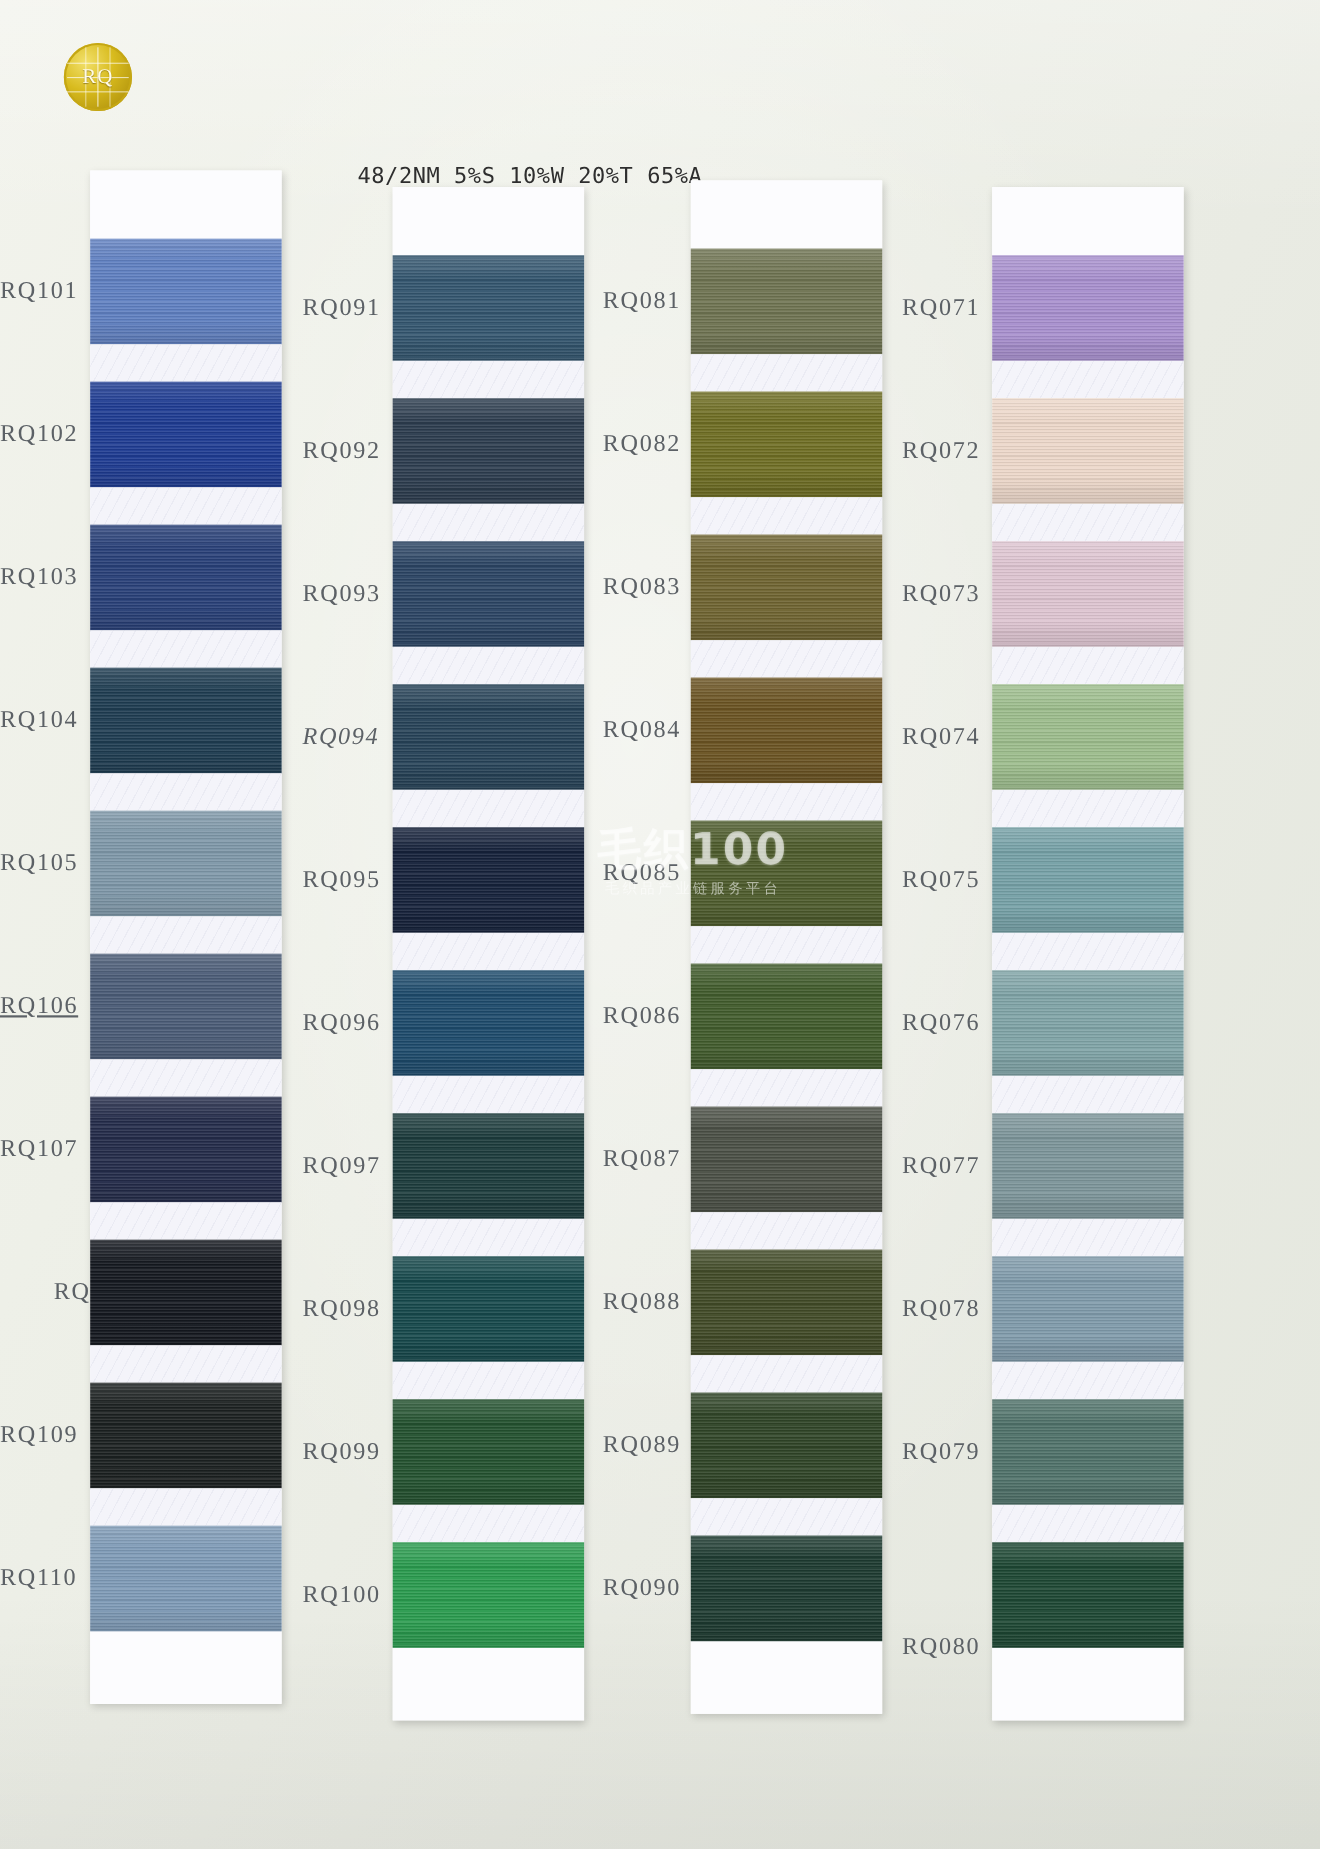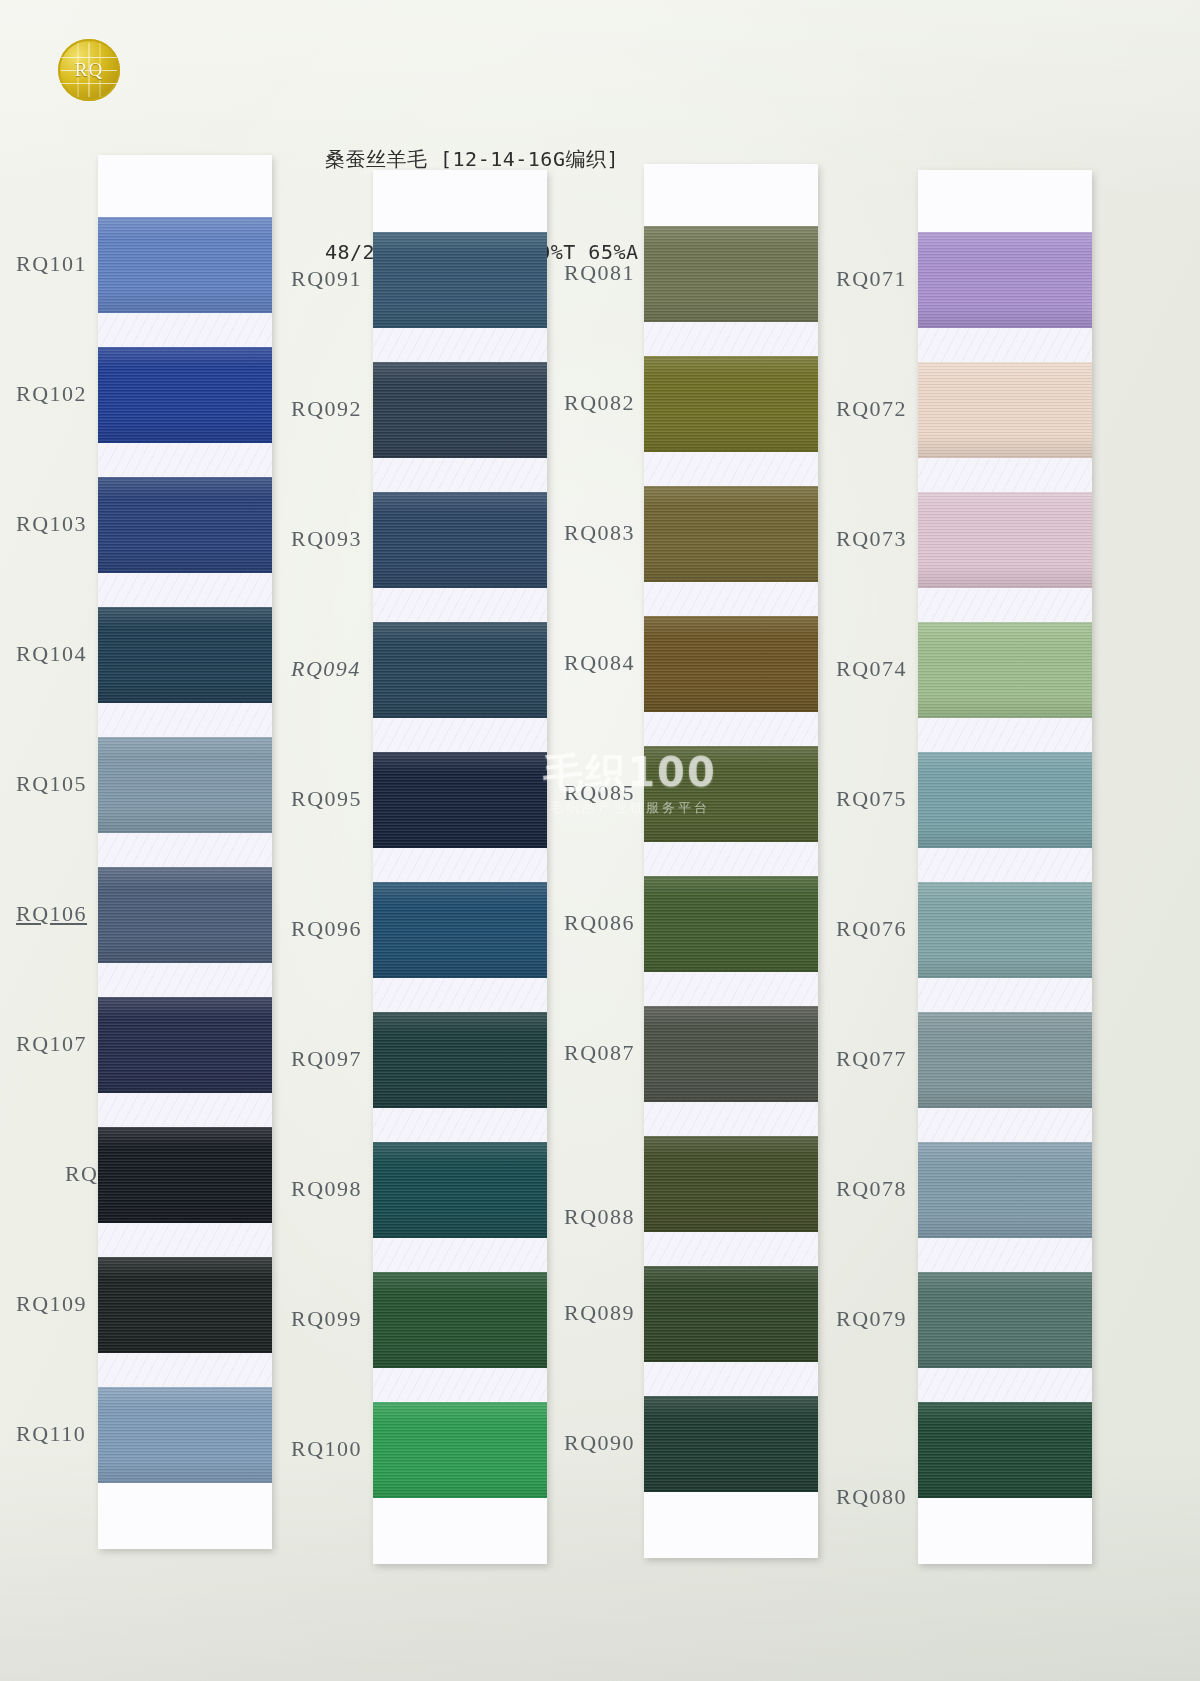--- a/index.html
+++ b/index.html
@@ -37,21 +37,21 @@
     text-shadow:0 1px 1px rgba(90,70,0,.6);}
   .brand-cn{font-family:"DejaVu Sans",sans-serif;font-weight:bold;font-size:38px;color:#1b1b1b;
     letter-spacing:3px;line-height:1;}
   .brand-en{font-family:"DejaVu Sans",sans-serif;font-weight:bold;font-size:20px;color:#232323;
     letter-spacing:2.2px;line-height:1;margin-top:5px;}
   .spec{position:absolute;left:325px;top:82px;
     font-family:"DejaVu Sans Mono","Liberation Mono",monospace;
     font-size:20px;color:#2e2e2e;line-height:31px;letter-spacing:.5px;white-space:pre;}
 
   
-  .board{position:absolute;top:150px;left:16px;width:1100px;height:1290px;}
+  .board{position:absolute;top:150px;left:0;width:1100px;height:1290px;}
   .col{position:absolute;top:0;width:174px;
     background:#fdfdfd;
     box-shadow:2px 3px 7px rgba(0,0,0,.17);
   }
   .card-top,.card-bot{height:62px;background:#fcfcfe;}
   .card-bot{height:66px;}
   .swatch{position:relative;height:96px;}
   .swatch .yarn{position:absolute;inset:0;}
   
   .swatch .yarn:after{
@@ -97,21 +97,20 @@
       <span class="mer"></span>
         <span class="mer m2"></span>
         <span class="mer m3"></span>
       <span class="par p1"></span>
         <span class="par p2"></span>
         <span class="par p3"></span>
       <span class="rq">RQ</span>
     </div>
   </div>
   <div class="spec">
-    <div>桑蚕丝羊毛 [12-14-16G编织]</div>
     <div>48/2NM 5%S 10%W 20%T 65%A</div>
   </div>
 </div>
 
 <div class="board">
     <div class="label" style="left: 0px; top: 101px;">RQ101</div>
     <div class="label" style="left: 0px; top: 231px;">RQ102</div>
     <div class="label" style="left: 0px; top: 361px;">RQ103</div>
     <div class="label" style="left: 0px; top: 491px;">RQ104</div>
     <div class="label" style="left: 0px; top: 621px;">RQ105</div>
@@ -216,21 +215,21 @@
       </div>
       <div class="card-bot"></div>
     </div>
     <div class="label" style="left: 548px; top: 110px;">RQ081</div>
     <div class="label" style="left: 548px; top: 240px;">RQ082</div>
     <div class="label" style="left: 548px; top: 370px;">RQ083</div>
     <div class="label" style="left: 548px; top: 500px;">RQ084</div>
     <div class="label" style="left: 548px; top: 630px;">RQ085</div>
     <div class="label" style="left: 548px; top: 760px;">RQ086</div>
     <div class="label" style="left: 548px; top: 890px;">RQ087</div>
-    <div class="label" style="left: 548px; top: 1020px; margin-top: 34px;">RQ088</div>
+    <div class="label" style="left: 548px; top: 1020px;">RQ088</div>
     <div class="label" style="left: 548px; top: 1150px;">RQ089</div>
     <div class="label" style="left: 548px; top: 1280px;">RQ090</div>
     <div class="col" style="left: 628px; top: 14px;">
       <div class="card-top"></div>
       <div class="swatch">
         <div class="yarn" style="background: rgb(110, 115, 81);"></div>
       </div>
       <div class="gap"></div>
       <div class="swatch">
         <div class="yarn" style="background: rgb(110, 109, 35);"></div>

